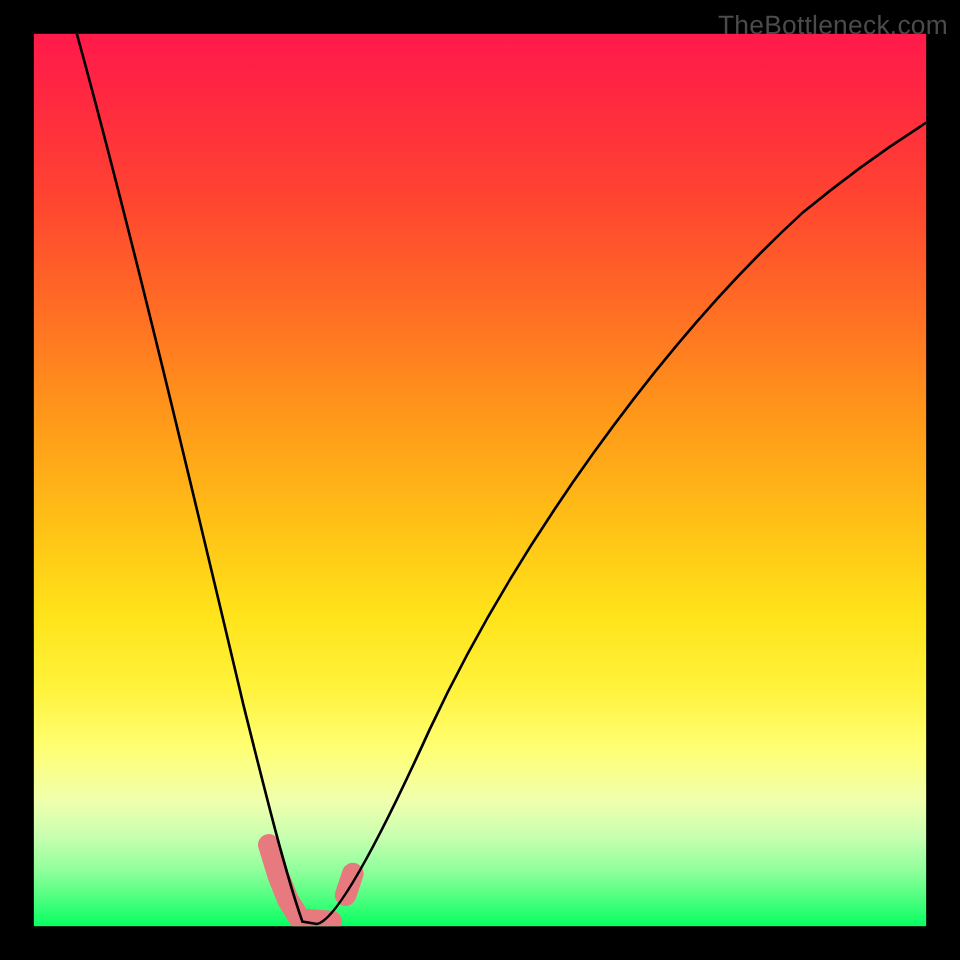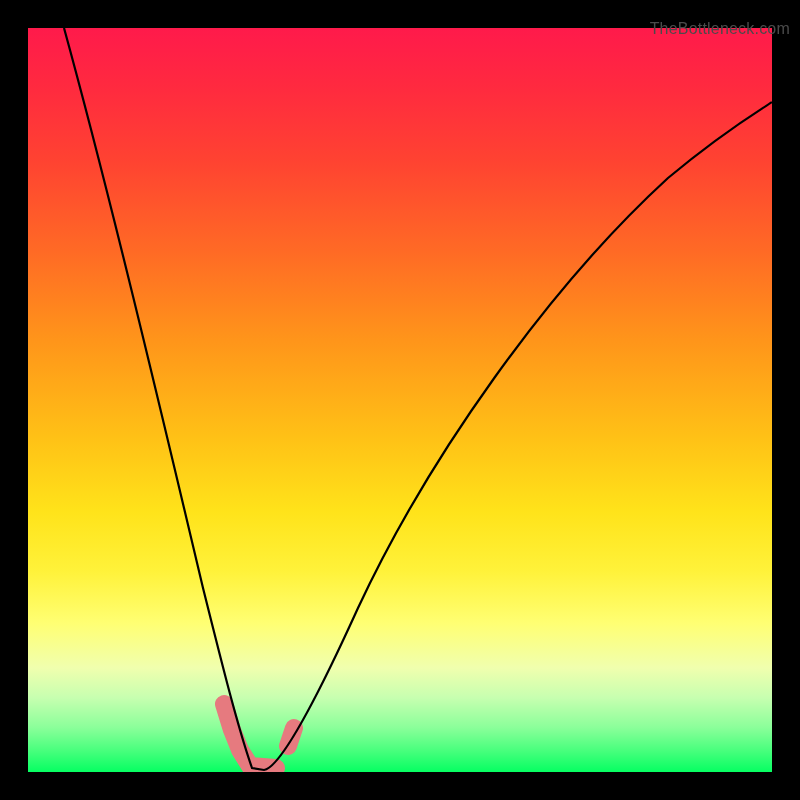--- a/index.html
+++ b/index.html
@@ -11,23 +11,23 @@
     font-family: Arial, Helvetica, sans-serif;
   }
   .frame {
     position: relative;
     width: 800px;
     height: 800px;
     background: #000;
   }
   .attribution {
     position: absolute;
-    top: 20px;
+    top: 8px;
     right: 10px;
-    font-size: 16px;
+    font-size: 22px;
     font-weight: 500;
     color: #4b4b4b;
     letter-spacing: 0.2px;
     z-index: 5;
   }
   .plot-area {
     position: absolute;
     left: 28px;
     top: 28px;
     width: 744px;

